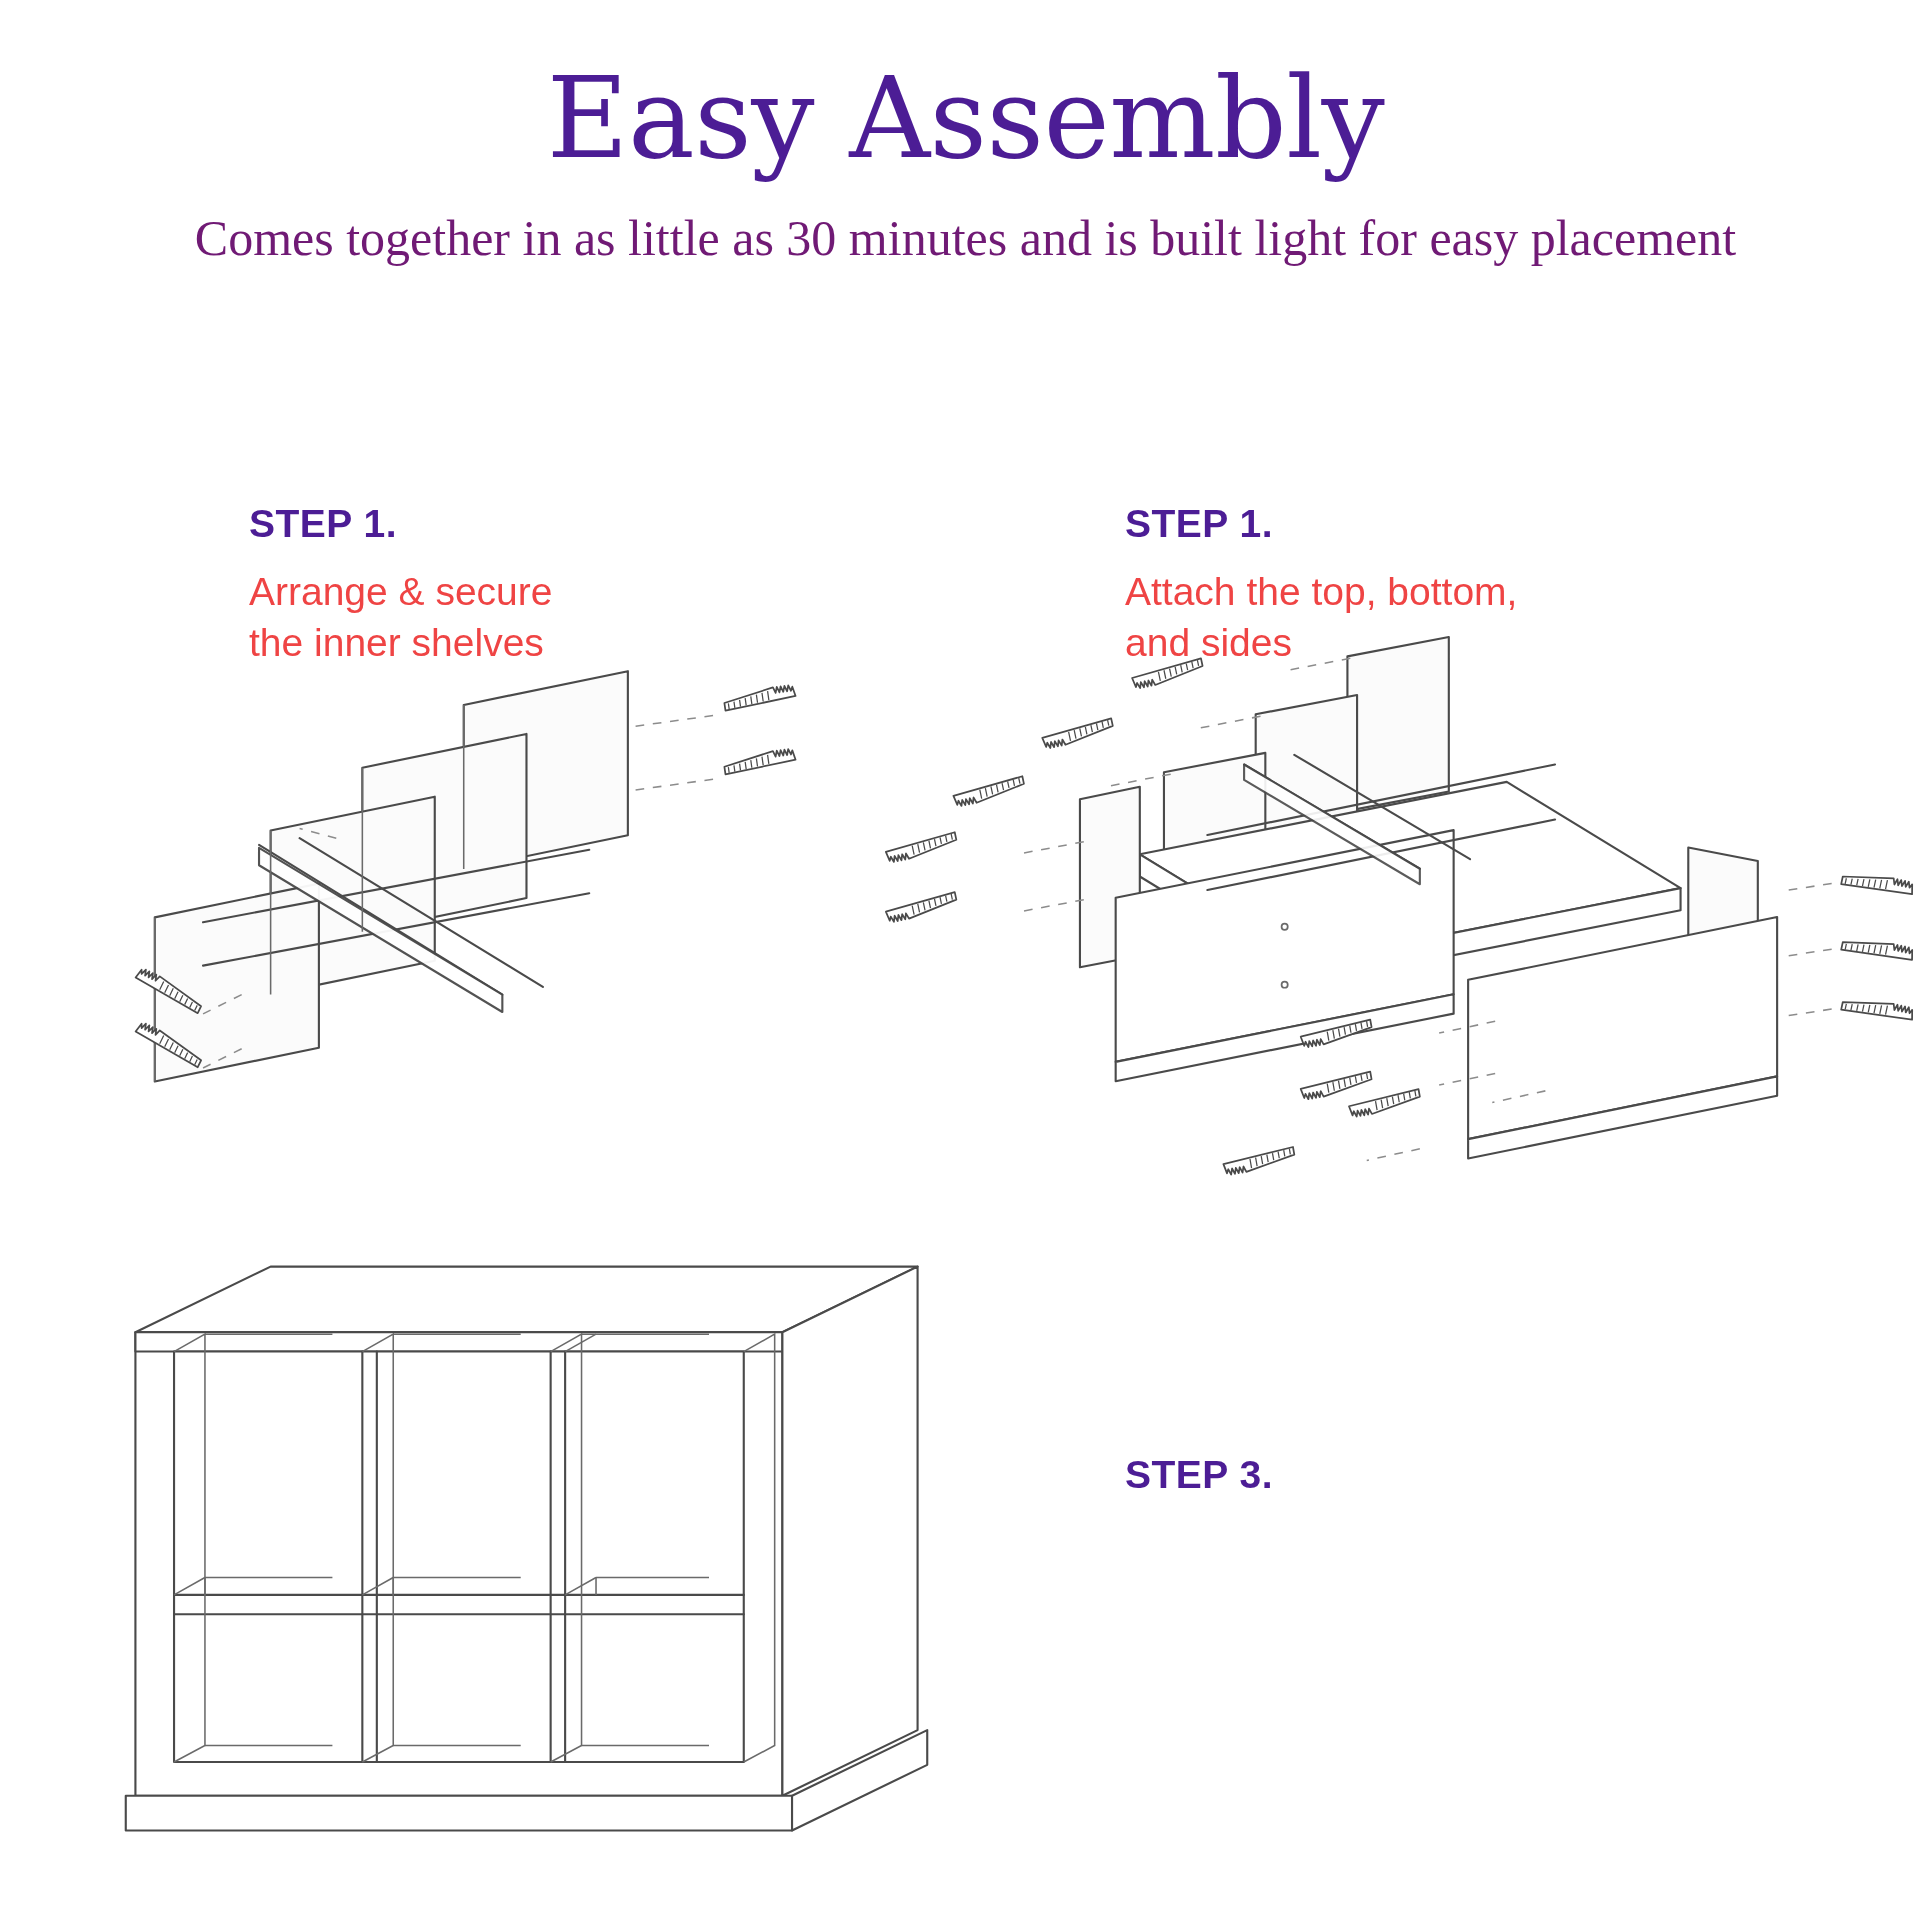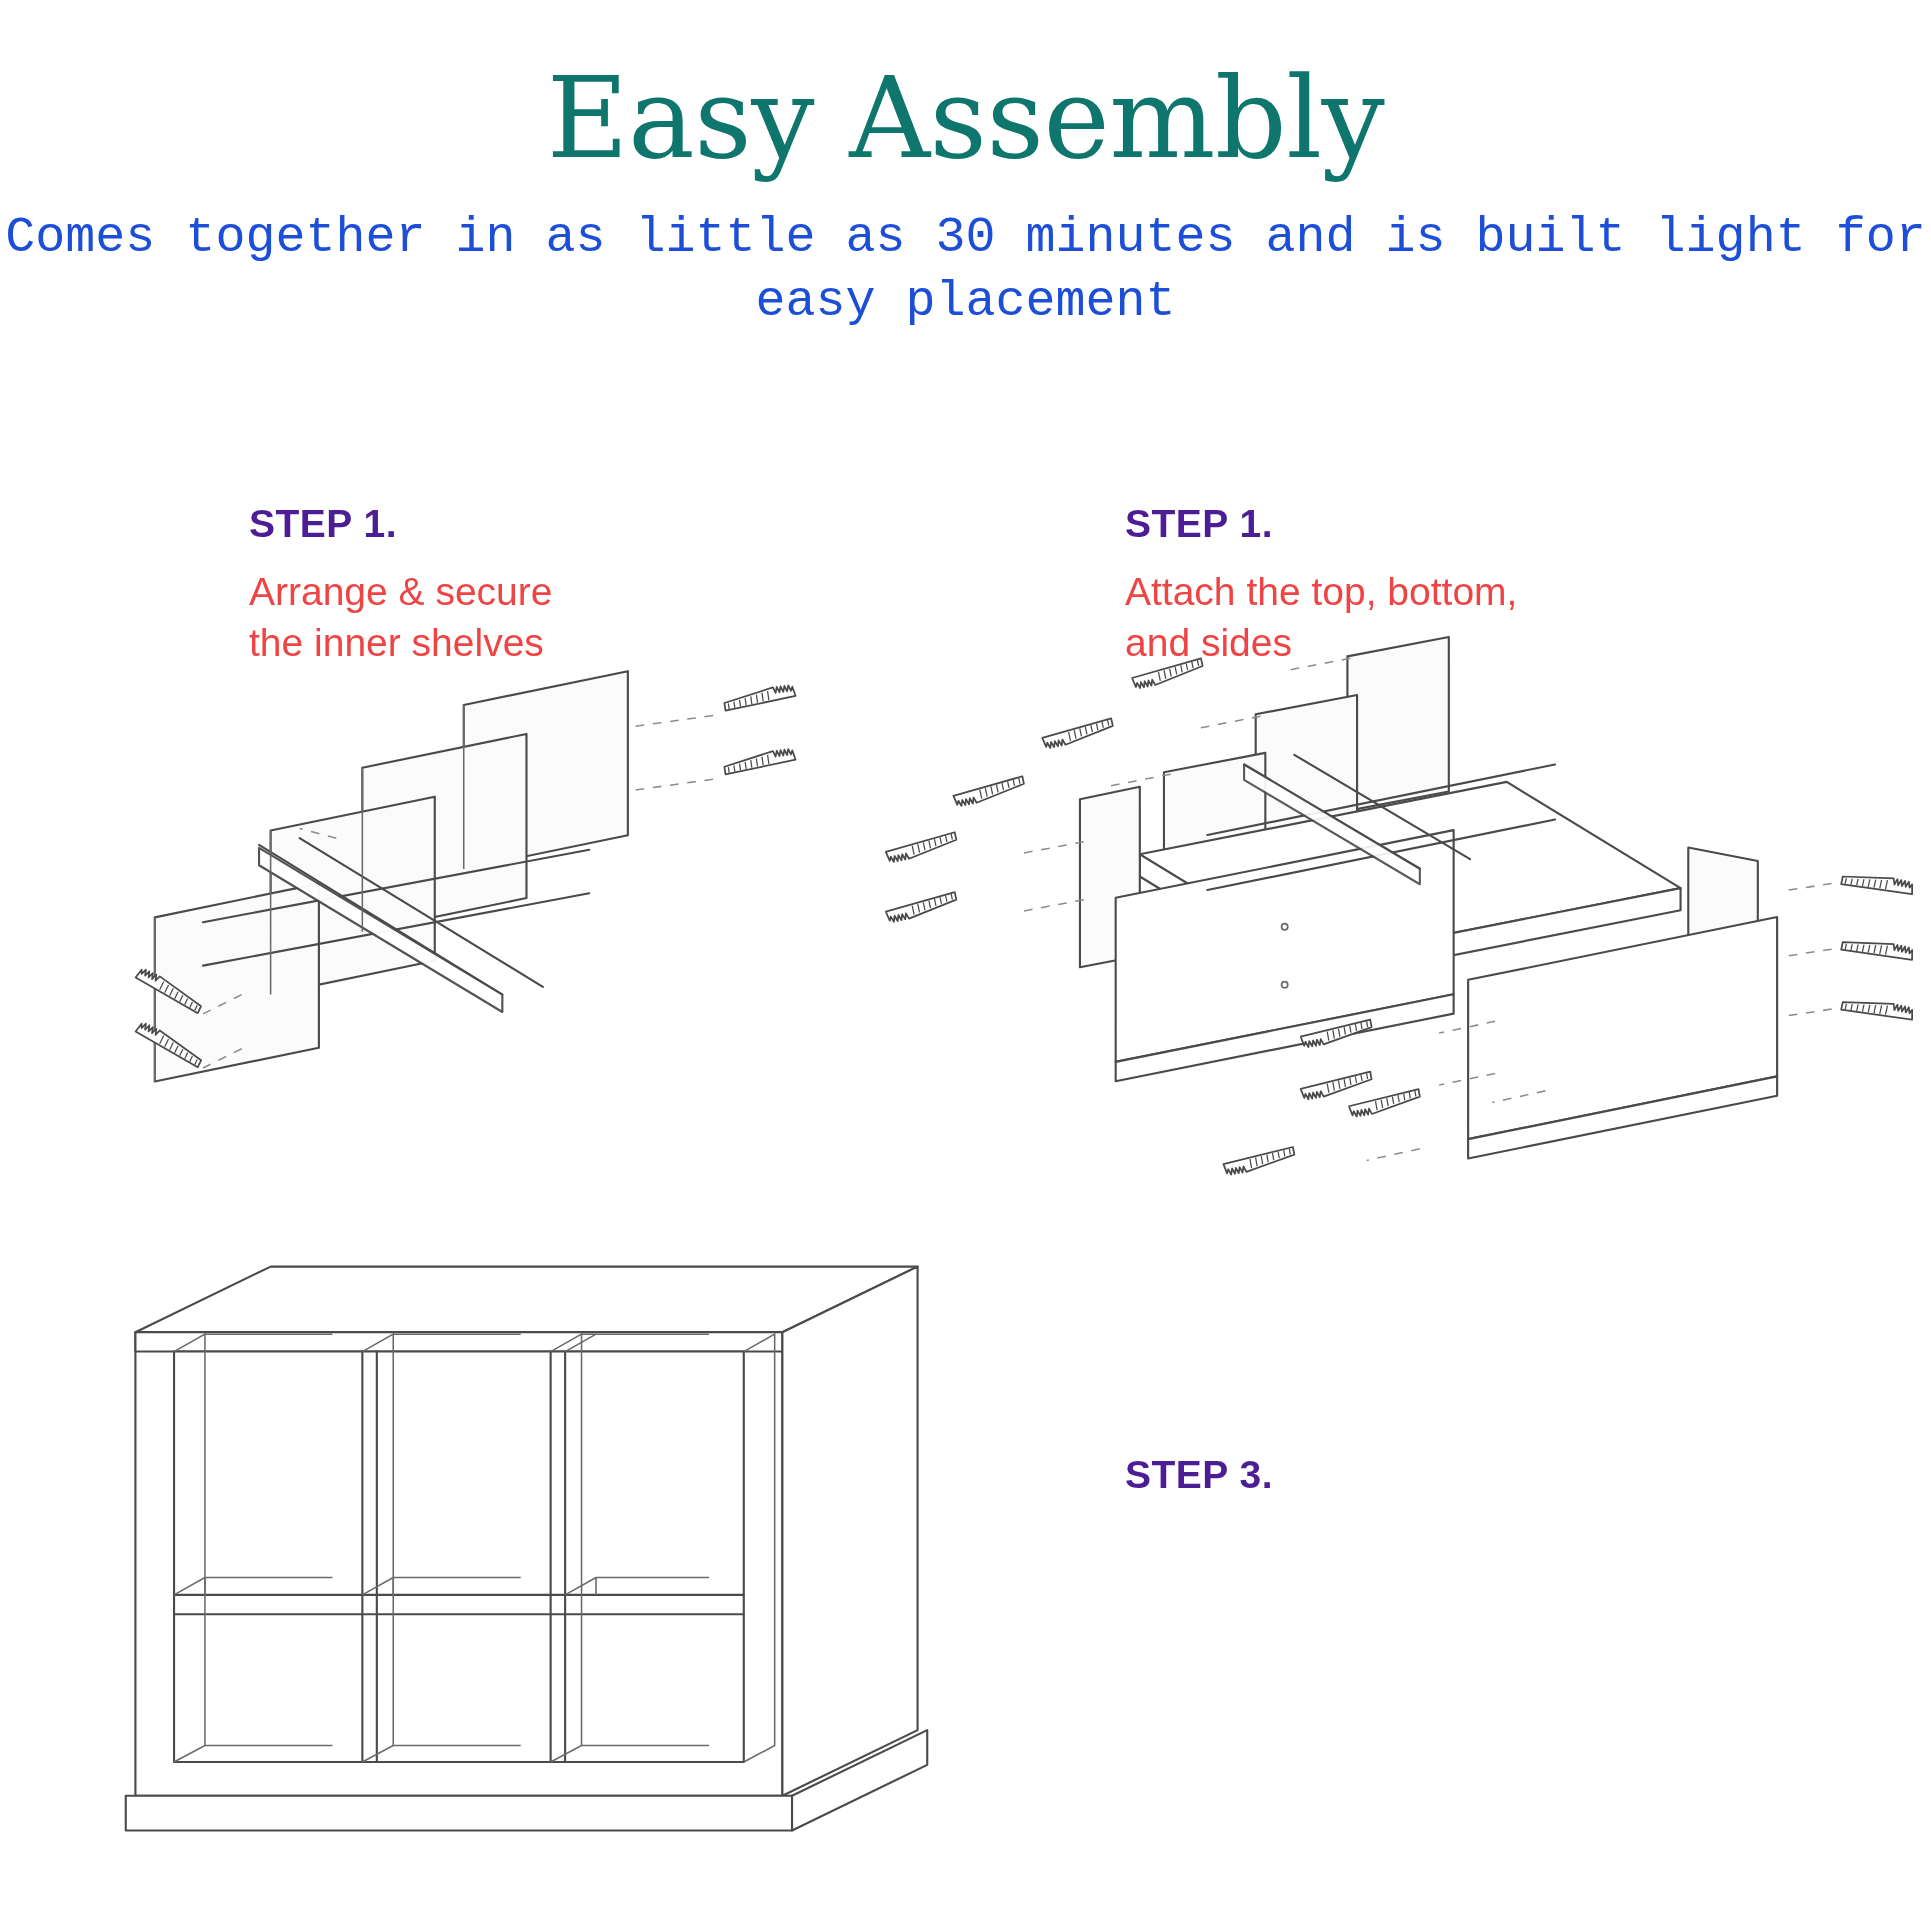--- a/index.html
+++ b/index.html
@@ -27,30 +27,30 @@
     top: 58px;
     left: 0;
     width: 1931px;
     text-align: center;
   }
   .title {
     font-family: "DejaVu Serif", serif;
     font-size: 112px;
     line-height: 1.08;
     font-weight: 400;
-    color: #0f766e;
+    color: #4c1d95;
     letter-spacing: -0.5px;
     margin: 0;
   }
   .subtitle {
-    font-family: Liberation Mono, monospace;
+    font-family: Liberation Serif, serif;
     font-size: 50px;
     line-height: 1.28;
     font-weight: 300;
-    color: #1d4ed8;
+    color: #701a75;
     margin: 27px 0 0 0;
   }
 
   
   .step-block {
     position: absolute;
   }
   .step-label {
     font-family: "Liberation Sans", sans-serif;
     font-size: 39px;

